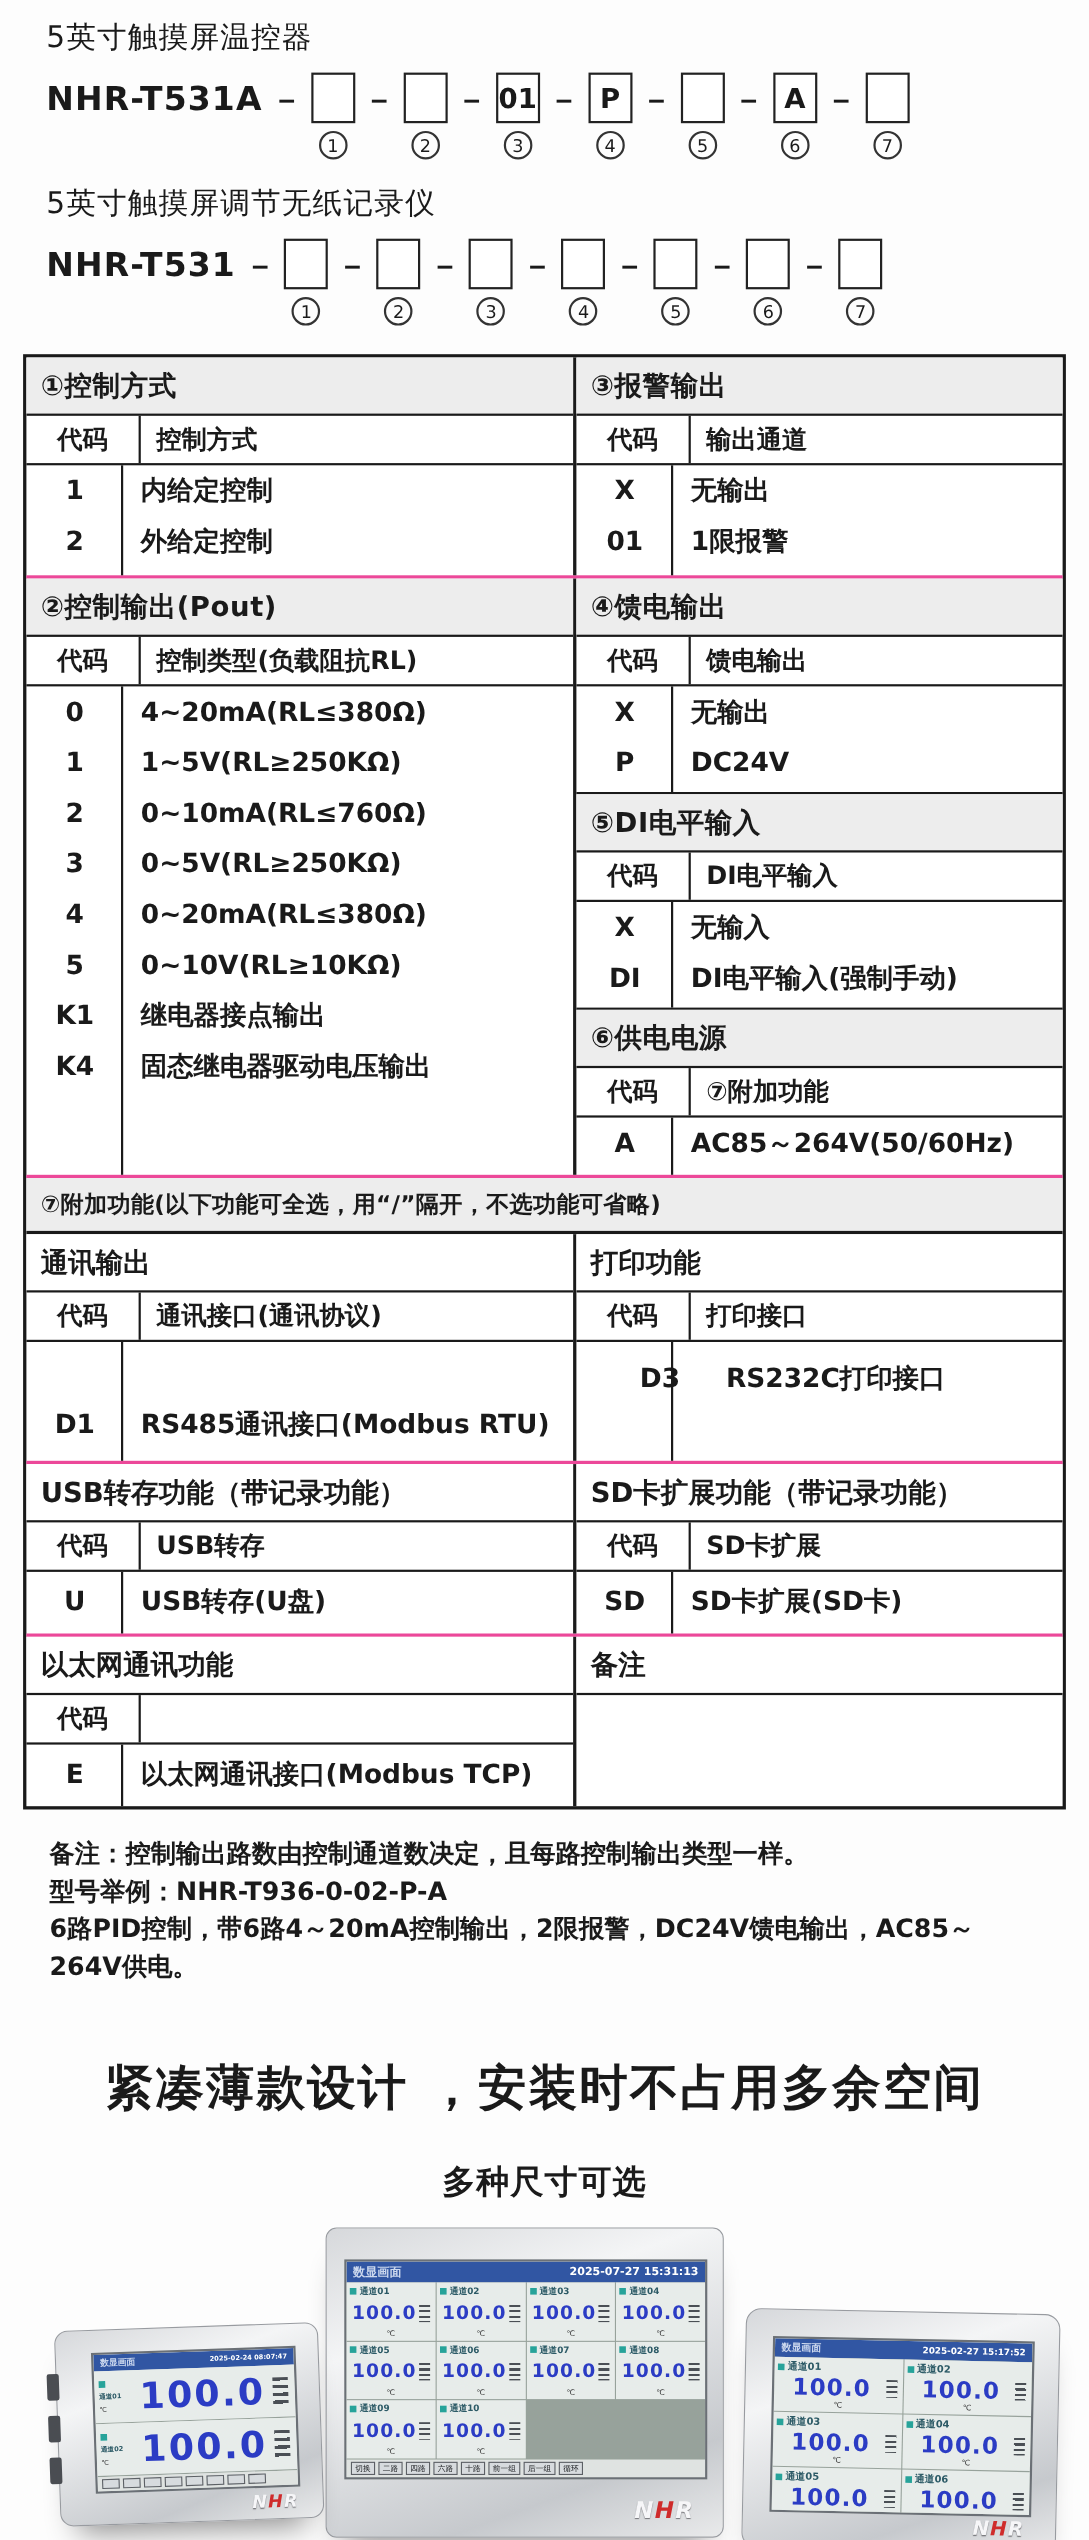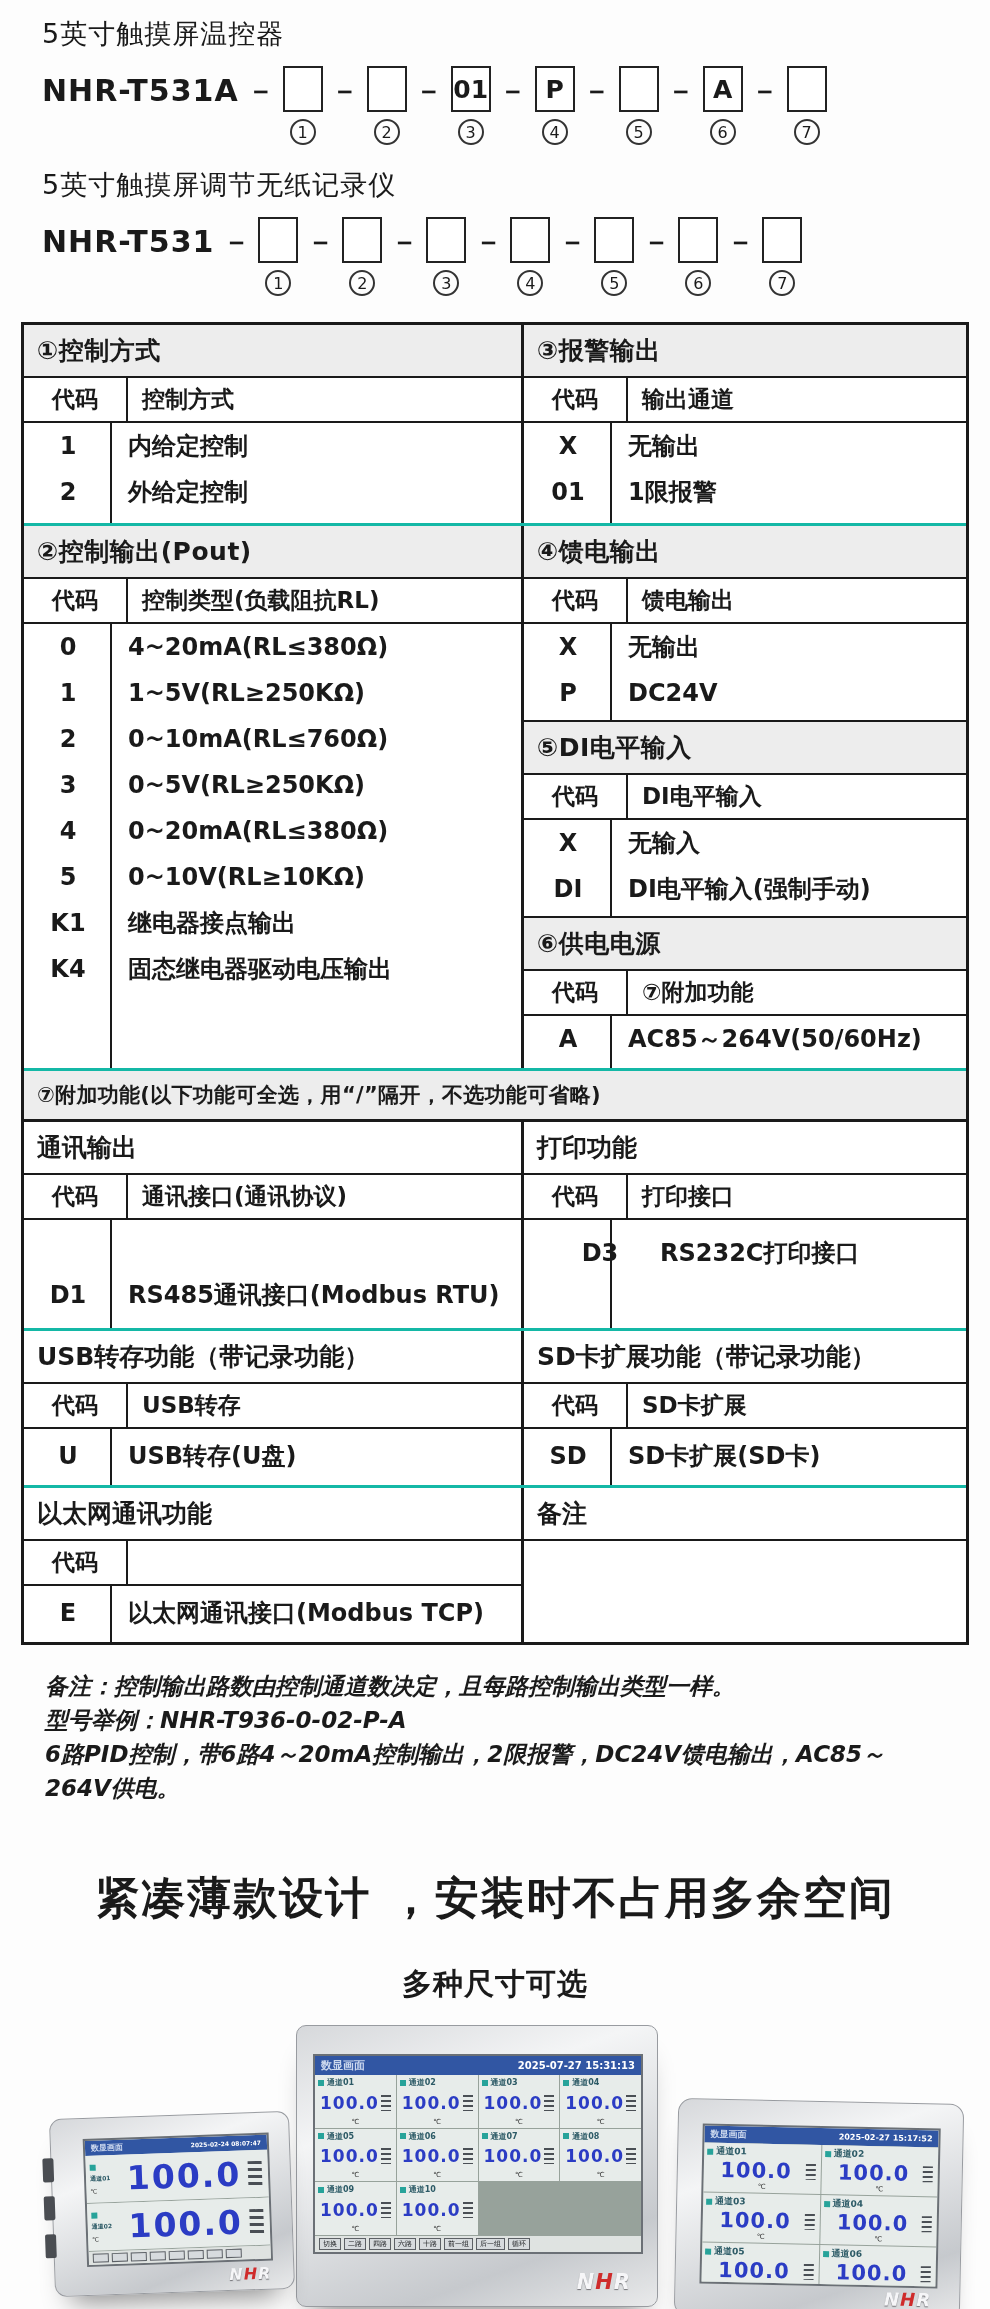--- a/index.html
+++ b/index.html
@@ -11,21 +11,21 @@
   .model-prefix{font-size:30px;font-weight:600;letter-spacing:1px;line-height:50px;white-space:nowrap;}
   .munit{display:flex;align-items:flex-start;}
   .mdash{font-size:28px;font-weight:600;line-height:50px;margin:0 8px;}
   .mcol{display:flex;flex-direction:column;align-items:center;}
   .mbox{width:40px;height:46px;border:2px solid #222;display:flex;align-items:center;justify-content:center;font-size:25px;font-weight:600;background:#fff;box-sizing:border-box;}
   .mcirc{margin-top:7px;width:26px;height:26px;border:2px solid #333;border-radius:50%;display:flex;align-items:center;justify-content:center;font-size:16px;font-weight:500;box-sizing:border-box;}
   .gap18{height:18px;}
 
   
   .spec-table{width:948px;margin:26px auto 0 auto;border:3px solid #1a1a1a;box-sizing:border-box;background:#fff;}
-  .split{display:flex;align-items:stretch;border-bottom:3px solid #14b8a6;}
+  .split{display:flex;align-items:stretch;border-bottom:3px solid #ec4899;}
   .split:last-child{border-bottom:none;}
   .col-l{width:500px;border-right:3px solid #1a1a1a;display:flex;flex-direction:column;box-sizing:border-box;}
   .col-r{flex:1;display:flex;flex-direction:column;box-sizing:border-box;}
   .block{display:flex;flex-direction:column;}
   .block.bt{border-top:2px solid #1a1a1a;}
   .block.fill{flex:1;}
   .sec-title{background:#ededed;font-size:25px;font-weight:bold;padding:9px 13px;border-bottom:2px solid #1a1a1a;letter-spacing:0.5px;}
   .plain-title{background:#fff;font-size:25px;font-weight:bold;padding:9px 13px;border-bottom:2px solid #1a1a1a;}
   .sub-row{display:flex;align-items:stretch;border-bottom:2px solid #1a1a1a;font-size:23px;font-weight:bold;}
   .sub-row .code{width:104px;display:flex;align-items:center;justify-content:center;border-right:2px solid #1a1a1a;padding:6px 0;box-sizing:border-box;}
@@ -38,21 +38,21 @@
   .rows.h100{min-height:100px;}
   .rows.h96{min-height:96px;}
   .rows.h52{min-height:52px;}
   .rows.h70{min-height:70px;}
   .rows.h56{min-height:56px;}
   .rows.grow{flex:1;}
   .s7{background:#ededed;font-size:21px;font-weight:bold;padding:10px 13px;border-bottom:3px solid #1a1a1a;letter-spacing:0.3px;}
   .empty-cell{flex:1;}
 
   
-  .notes{margin:24px 42px 0 45px;font-size:23px;font-weight:600;line-height:34px;font-style:italic;}
+  .notes{margin:24px 42px 0 45px;font-size:23px;font-weight:600;line-height:34px;}
   .notes div{margin:0;}
 
   
   .banner-headline{margin-top:64px;text-align:center;font-size:44px;font-weight:bold;letter-spacing:2px;}
   .banner-subline{margin-top:36px;text-align:center;font-size:30px;font-weight:bold;letter-spacing:1px;}
 
   
   .showcase{position:relative;width:990px;height:385px;margin-top:18px;}
   .device{position:absolute;border-radius:12px;border:1px solid #989ba0;background:linear-gradient(160deg,#d6d8db 0%,#f4f5f6 30%,#c6c9cd 78%,#e9eaeb 100%);box-shadow:0 22px 28px -16px rgba(0,0,0,0.45);box-sizing:border-box;}
   .dev5{left:52px;top:92px;width:240px;height:178px;transform:rotate(-2deg);}

